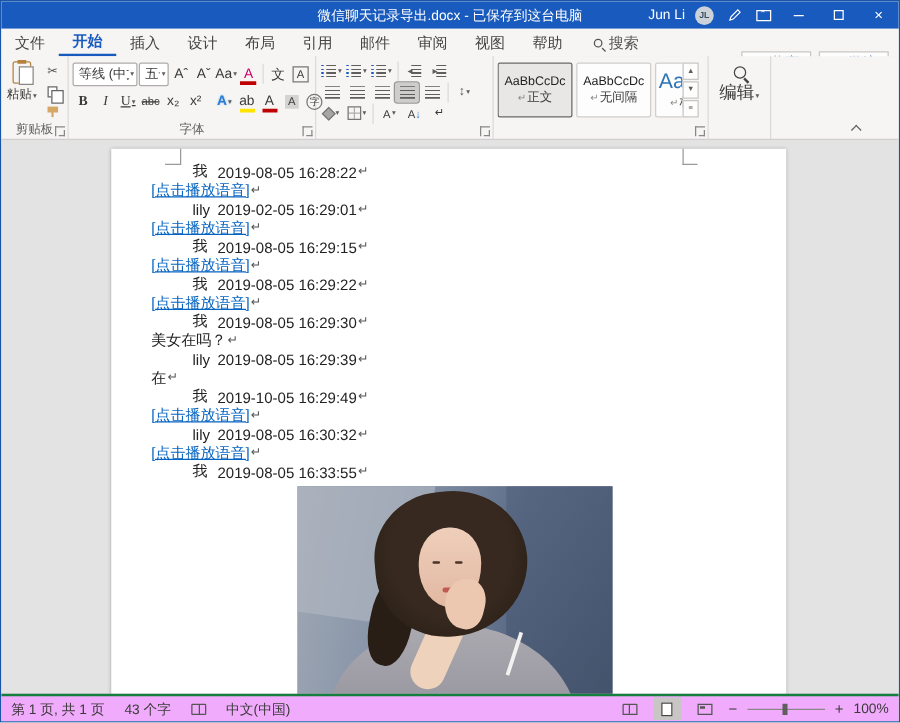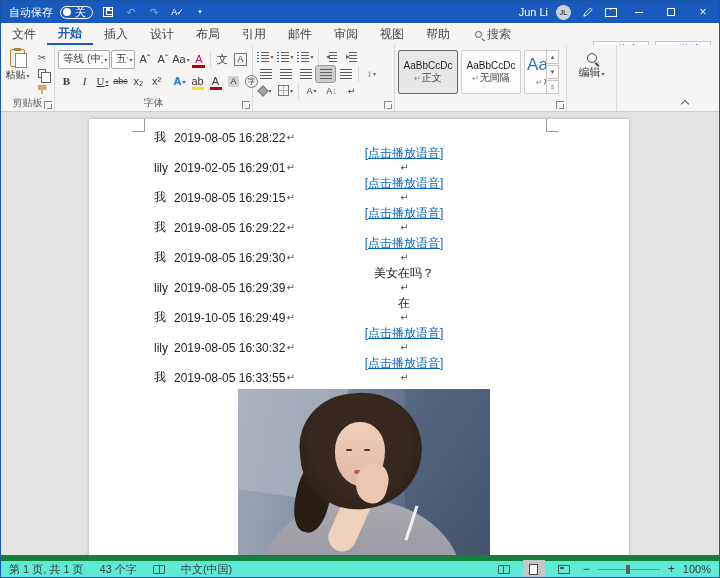--- a/index.html
+++ b/index.html
@@ -124,21 +124,21 @@
   .style-preview.big { font-size:17px; color:#2E74B5; }
   .style-name { font-size:10px; color:#3b3a39; white-space:nowrap; }
   .style-name::before { content:"↵"; color:#8a8886; font-size:8px; margin-right:1px; }
   .style-scroll { float:left; width:13px; padding-top:2px; display:flex; flex-direction:column; gap:1px; }
   .ss-btn { height:14px; border:1px solid #c8c6c4; background:#fdfdfd; font-size:6px; color:#605e5c;
             display:flex; align-items:center; justify-content:center; }
 
   
   .g-edit { width:50px; } .g-voice { width:52px; border-right:none; }
   .bigbtn { display:flex; flex-direction:column; align-items:center; padding-top:3px; }
-  .bigbtn .lbl { font-size:11px; color:#3b3a39; margin-top:2px; }
+  .bigbtn .lbl { font-size:14px; color:#3b3a39; margin-top:2px; }
   .search-big { width:10px; height:10px; border:1.5px solid #444; border-radius:50%; position:relative; margin-top:2px; }
   .search-big::after { content:""; position:absolute; left:8px; top:8px; width:5px; height:1.5px; background:#444; transform:rotate(45deg); transform-origin:0 0; }
   .mic-glyph { width:8px; height:12px; background:#2b7cd3; border-radius:4px; position:relative; margin-top:1px; }
   .mic-glyph::before { content:""; position:absolute; left:-3px; top:5px; width:12px; height:9px; border:1.5px solid #555; border-top:none; border-radius:0 0 8px 8px; }
   .mic-glyph::after { content:""; position:absolute; left:1px; top:14px; width:6px; height:1.5px; background:#555; }
   .collapse-chevron { position:absolute; right:30px; bottom:5px; width:7px; height:7px; }
   .collapse-chevron::before { content:""; position:absolute; left:0; top:2px; width:5px; height:5px;
        border-left:1.5px solid #605e5c; border-top:1.5px solid #605e5c; transform:rotate(45deg); }
 
   
@@ -146,21 +146,21 @@
   .page { position:absolute; left:88px; top:7px; width:540px; height:620px; background:#fff;
           box-shadow:0 0 3px rgba(0,0,0,.25); }
   .cropmark { position:absolute; border-color:#9a9a9a; }
   .crop-tl { left:55px; top:0; width:12px; height:13px; border-left:1px solid #9a9a9a; border-bottom:1px solid #9a9a9a; transform:translateX(-12px); border-left:none; }
   .crop-tl::after { content:""; position:absolute; right:-1px; top:0; width:1px; height:13px; background:#9a9a9a; }
   .crop-tr { left:457px; top:0; width:12px; height:13px; border-bottom:1px solid #9a9a9a; }
   .crop-tr::before { content:""; position:absolute; left:0; top:0; width:1px; height:13px; background:#9a9a9a; }
   .page-lines { padding-top:11px; }
   .line { height:15px; display:flex; align-items:center; font-size:12px; color:#222; white-space:pre; }
   .name-line { padding-left:65px; }
-  .msg-line { padding-left:90px;flex-direction:column; }
+  .msg-line { padding-left:32px; }
   .speaker { display:inline-block; min-width:20px; }
   .time { }
   .pmark { color:#555; font-size:10px; margin-left:1px; }
   .content.link { color:#0563C1; text-decoration:underline; cursor:pointer; }
 
   
   .photo { position:relative; margin:4px 0 0 149px; width:252px; height:200px; overflow:hidden; background:#6b7a92; }
   .photo div { position:absolute; }
   .ph-bg { inset:0; background:linear-gradient(100deg,#a0a8b4 0%,#8794a8 30%,#5d6d88 65%,#47566f 100%); }
   .ph-panel { left:-14px; top:-24px; width:118px; height:130px; background:#b0b7c2; transform:rotate(8deg); opacity:.65; }
@@ -173,22 +173,22 @@
   .ph-hair2 { left:58px; top:72px; width:34px; height:72px; background:#281e16; border-radius:45%; transform:rotate(12deg); }
   .ph-face { left:97px; top:33px; width:50px; height:64px; background:linear-gradient(#efcfba,#e2b8a2);
              border-radius:50% 50% 46% 54% / 46% 46% 58% 54%; }
   .ph-eye-l { left:108px; top:60px; width:6px; height:2px; background:#4a3328; border-radius:2px; }
   .ph-eye-r { left:126px; top:60px; width:6px; height:2px; background:#4a3328; border-radius:2px; }
   .ph-lips { left:116px; top:81px; width:10px; height:4px; background:#c05a52; border-radius:4px; }
   .ph-hand { left:118px; top:74px; width:32px; height:40px; background:#ecc8b1; border-radius:50% 50% 42% 58%; transform:rotate(14deg); }
   .ph-arm { left:98px; top:98px; width:28px; height:66px; background:#eed2bc; border-radius:14px; transform:rotate(24deg); }
 
   
-  .statusbar { position:absolute; left:0; bottom:0; width:100%; height:22px; background:#5eead4;
-               border-top:6px solid #15803d; display:flex; align-items:center; font-size:11px; color:#3b3a39;
+  .statusbar { position:absolute; left:0; bottom:0; width:100%; height:22px; background:#f0abfc;
+               border-top:2px solid #15803d; display:flex; align-items:center; font-size:11px; color:#3b3a39;
                padding:0 8px; }
   .sb-left { display:flex; align-items:center; gap:16px; }
   .book-glyph { width:12px; height:9px; border:1px solid #555; border-radius:1px; position:relative; }
   .book-glyph::after { content:""; position:absolute; left:5px; top:0; width:1px; height:8px; background:#555; }
   .sb-right { margin-left:auto; display:flex; align-items:center; gap:8px; }
   .view-btn { width:22px; height:18px; display:flex; align-items:center; justify-content:center; }
   .view-btn.sel { background:#c8c6c4; }
   .vb-read { width:12px; height:9px; border:1px solid #555; border-radius:1px 1px 0 0;
              background:linear-gradient(#555,#555) center/1px 100% no-repeat; }
   .vb-print { width:9px; height:11px; border:1px solid #444; background:#fff; }
@@ -197,34 +197,21 @@
   .zoom-track { width:62px; height:1px; background:#8a8886; position:relative; }
   .zoom-thumb { position:absolute; left:28px; top:-4px; width:4px; height:9px; background:#605e5c; }
   .zoom-sign { font-size:12px; color:#3b3a39; }
 </style>
 </head>
 <body>
 
 <div class="window">
 
   <div class="titlebar">
-    <div class="tb-left">
-      <span>自动保存</span>
-      <span class="autosave-toggle">
-        <span class="autosave-knob"></span>
-        <span>关</span>
-      </span>
-      <span class="tb-icon">
-          <span class="save-glyph"></span>
-        </span>
-      <span class="tb-icon dim">↶</span>
-      <span class="tb-icon dim">↷</span>
-      <span class="tb-icon spell-glyph">A✓</span>
-      <span class="tb-icon qat-caret">▾</span>
-    </div>
+    <div class="tb-title">微信聊天记录导出.docx - 已保存到这台电脑</div>
     <div class="tb-right">
       <span>Jun Li</span>
       <span class="avatar">JL</span>
       <span class="tb-icon">
         <svg class="pencil-glyph" viewBox="0 0 12 12">
             <path d="M2 10l1-3 6-6 2 2-6 6-3 1z" fill="none" stroke="#fff" stroke-width="1"></path>
           </svg>
       </span>
       <span class="tb-icon">
           <span class="ribopt-glyph"></span>

